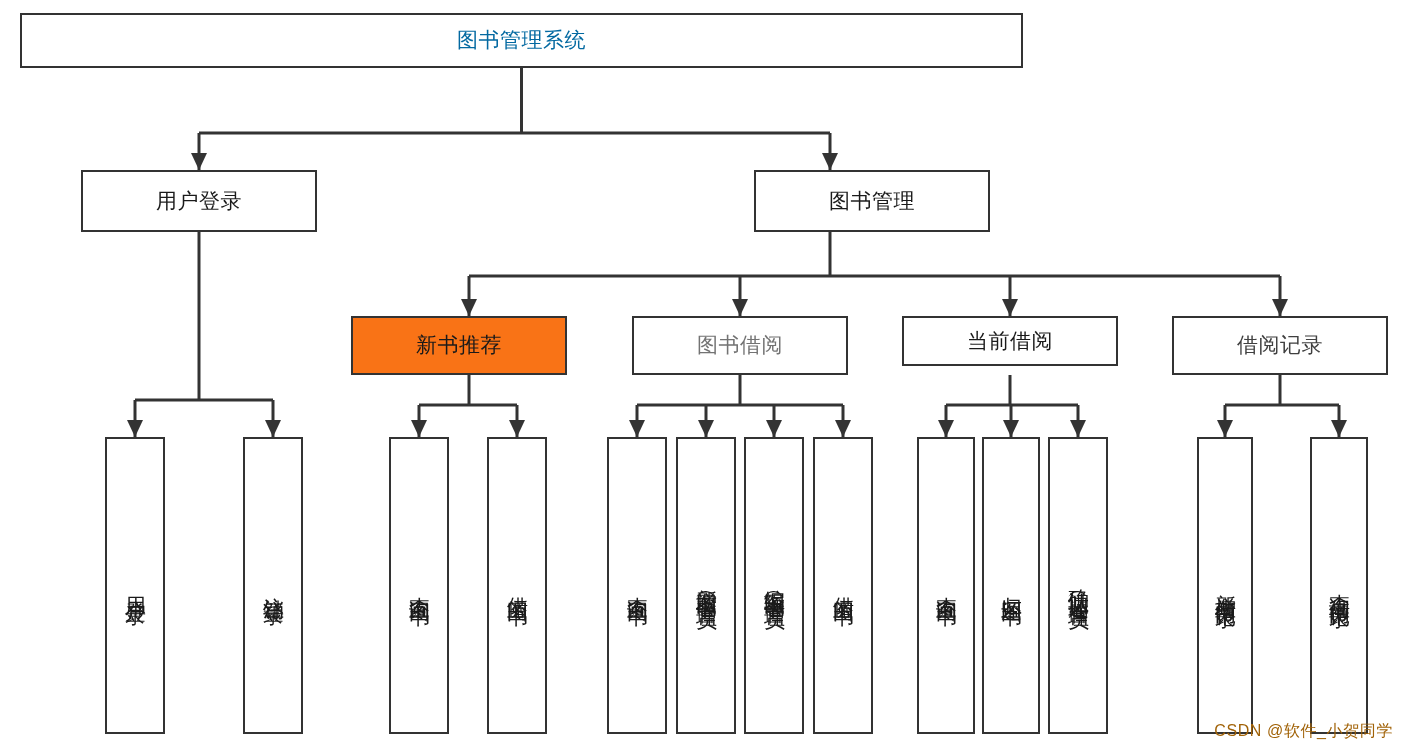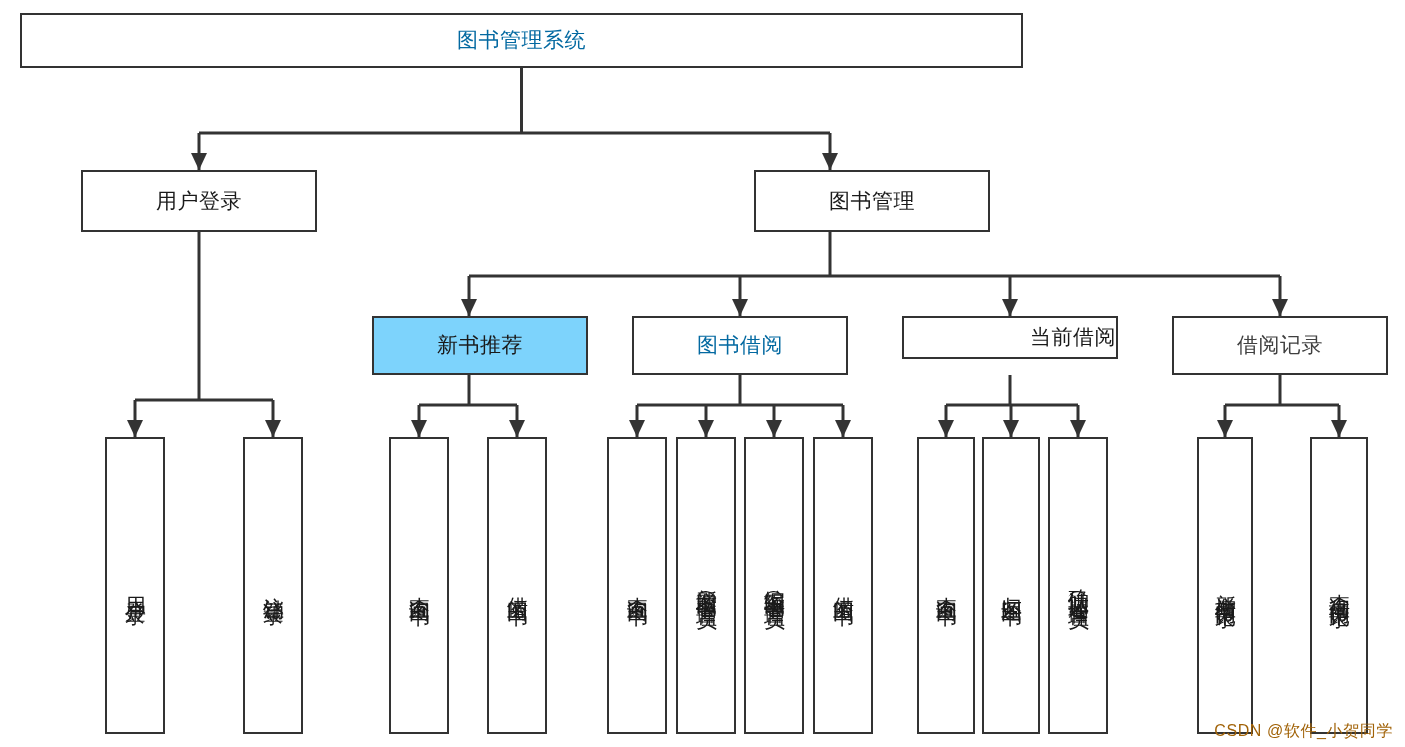--- a/index.html
+++ b/index.html
@@ -122,27 +122,27 @@
   <div id="node-layer">
       <div class="node-box" style="left: 20px; top: 13px; width: 1003px; height: 55px; border-color: rgb(51, 51, 51); background: rgb(255, 255, 255);">
         <span class="node-label" style="color: #0369a1;">图书管理系统</span>
       </div>
       <div class="node-box" style="left: 81px; top: 170px; width: 236px; height: 62px; border-color: rgb(51, 51, 51); background: rgb(255, 255, 255);">
         <span class="node-label" style="color: rgb(26, 26, 26);">用户登录</span>
       </div>
       <div class="node-box" style="left: 712px; top: 170px; width: 236px; height: 62px; border-color: rgb(51, 51, 51); background: rgb(255, 255, 255); margin-left: 42px;">
         <span class="node-label" style="color: rgb(26, 26, 26);">图书管理</span>
       </div>
-      <div class="node-box" style="left: 372px; top: 316px; width: 216px; height: 59px; border-color: rgb(51, 51, 51); background: #7dd3fc;">
+      <div class="node-box" style="left: 351px; top: 316px; width: 216px; height: 59px; border-color: rgb(51, 51, 51); background: #f97316;">
         <span class="node-label" style="color: rgb(26, 26, 26);">新书推荐</span>
       </div>
       <div class="node-box" style="left: 632px; top: 316px; width: 216px; height: 59px; border-color: rgb(51, 51, 51); background: rgb(255, 255, 255);">
-        <span class="node-label" style="color: #0369a1;">图书借阅</span>
+        <span class="node-label" style="color: #737373;">图书借阅</span>
       </div>
-      <div class="node-box" style="left: 902px; top: 316px; width: 216px; height: 43px; border-color: rgb(51, 51, 51); background: rgb(255, 255, 255); justify-content: flex-end;">
+      <div class="node-box" style="left: 902px; top: 316px; width: 216px; height: 50px; border-color: rgb(51, 51, 51); background: rgb(255, 255, 255);">
         <span class="node-label" style="color: rgb(26, 26, 26);">当前借阅</span>
       </div>
       <div class="node-box" style="left: 1172px; top: 316px; width: 216px; height: 59px; border-color: rgb(51, 51, 51); background: rgb(255, 255, 255);">
         <span class="node-label" style="color: #404040;">借阅记录</span>
       </div>
       <div class="node-box vertical" style="left: 105px; top: 437px; width: 60px; height: 297px; border-color: rgb(51, 51, 51); background: rgb(255, 255, 255);">
         <span class="node-label" style="color: rgb(26, 26, 26);">用户登录</span>
       </div>
       <div class="node-box vertical" style="left: 243px; top: 437px; width: 60px; height: 297px; border-color: rgb(51, 51, 51); background: rgb(255, 255, 255);">
         <span class="node-label" style="color: rgb(26, 26, 26);">注销登录</span>

